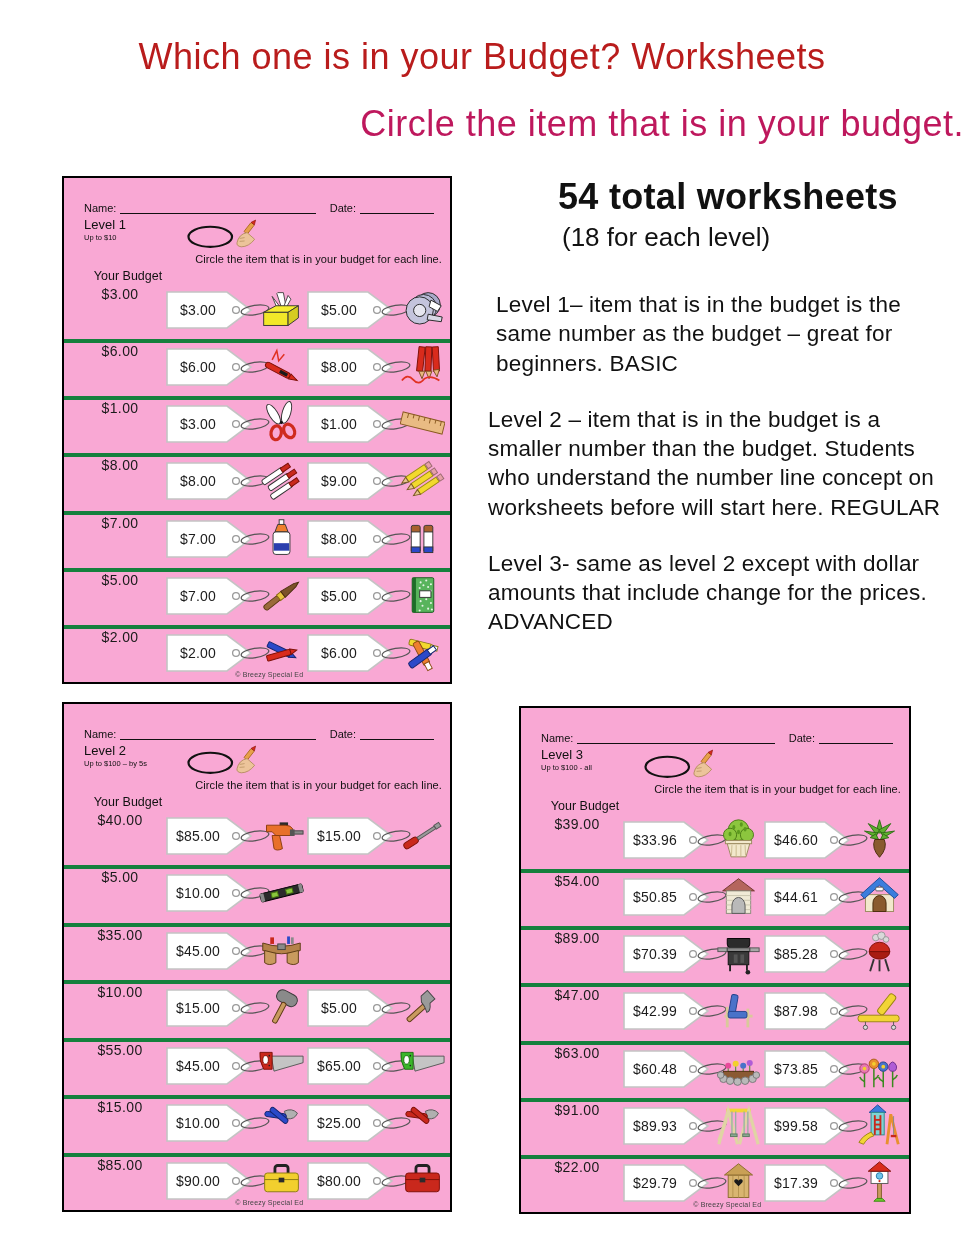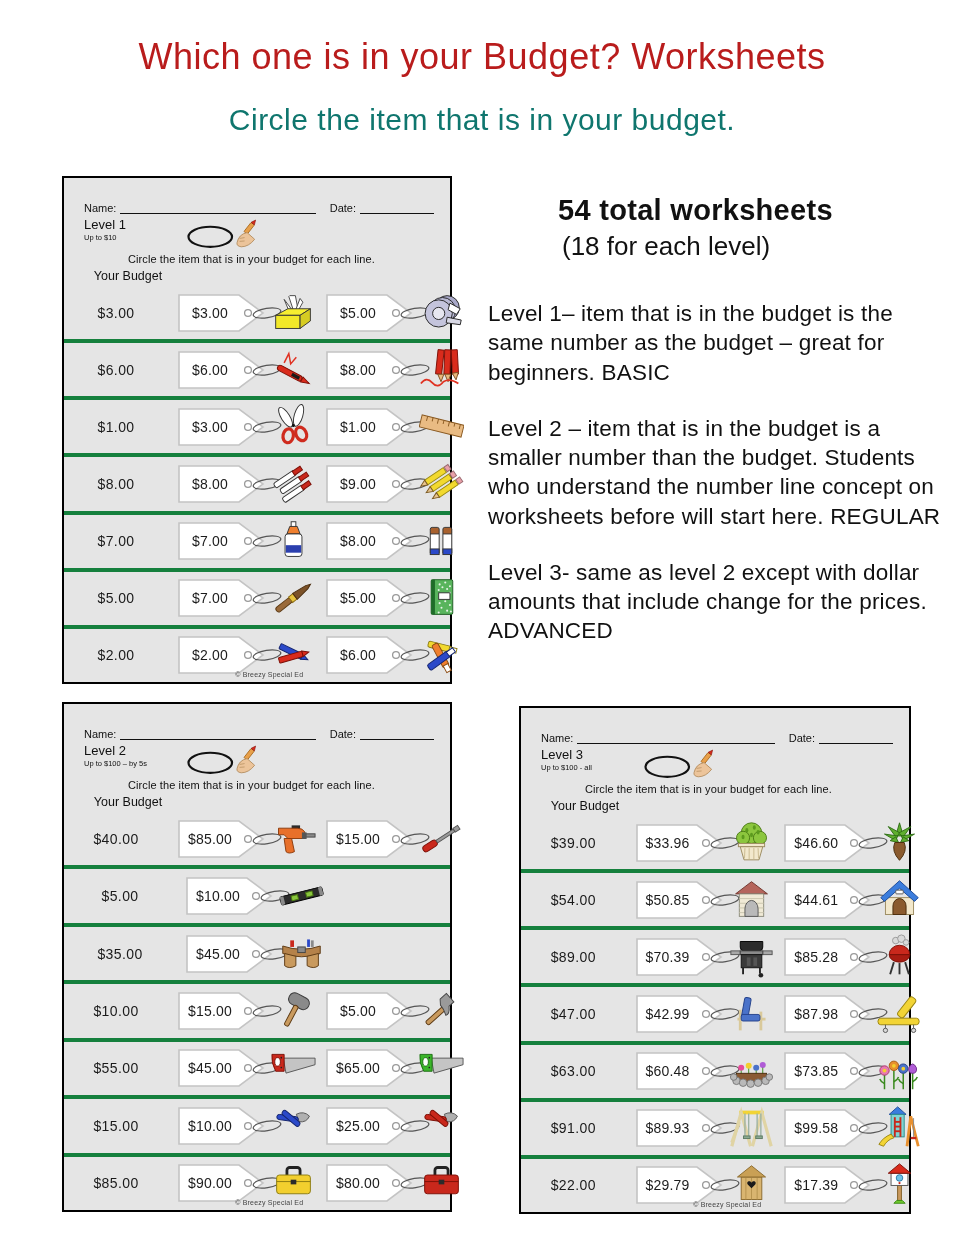--- a/index.html
+++ b/index.html
@@ -1,50 +1,50 @@
 <!DOCTYPE html>
 <html><head>
 <meta charset="utf-8">
 <style>
   html,body{margin:0;padding:0;background:#fff;}
   .page{position:relative;width:964px;height:1250px;background:#fff;overflow:hidden;
         font-family:"Liberation Sans", sans-serif;color:#111;}
   
   .title{position:absolute;top:36px;left:0;width:100%;text-align:center;
          font-size:36px;font-weight:normal;letter-spacing:0.5px;color:#b91c1c;}
-  .subtitle{position:absolute;top:103px;left:0;width:100%;text-align:center;
-            font-size:30px;letter-spacing:0.5px;color:#0f766e;}
+  .subtitle{position:absolute;top:103px;left:0;width:100%;text-align:right;
+            font-size:36px;letter-spacing:0.5px;color:#be185d;}
   
   .info{position:absolute;left:488px;top:176px;width:462px;}
-  .info .h{font-size:29px;font-weight:bold;margin:18px 0 0 70px;letter-spacing:0.3px;}
+  .info .h{font-size:36px;font-weight:bold;margin:0 0 0 70px;letter-spacing:0.3px;}
   .info .sub{font-size:26px;margin:4px 0 0 74px;}
   .info p{font-size:22.5px;line-height:1.3;margin:27px 0 0 0;letter-spacing:0.2px;}
-  .info p:first-of-type{margin-top:37px;}
+  .info p:first-of-type{margin-top:37px;margin-left:8px;}
   
   .panel{position:absolute;width:390px;height:508px;border:2.5px solid #000;
-         background:#e5e5e5;box-sizing:border-box;}
+         background:#f9a8d4;box-sizing:border-box;}
   #panel-1{left:62px;top:176px;}
   #panel-2{left:62px;top:702px;height:510px;}
   #panel-3{left:519px;top:706px;width:392px;}
   .name-row{display:flex;align-items:flex-end;margin:24px 16px 0 20px;font-size:11px;}
   .name-row .lbl{white-space:nowrap;}
   .name-row .date{margin-left:14px;}
   .uline{border-bottom:1.4px solid #111;height:11px;}
   .uline.long{flex:1;margin-left:4px;}
   .uline.short{width:74px;margin-left:4px;}
   .mid-row{position:relative;height:36px;margin-top:3px;}
   .level-block{position:absolute;left:20px;top:1px;line-height:1.1;}
   .level{font-size:13px;}
   .range{font-size:7.5px;margin-top:2px;}
   .oval{position:absolute;left:118px;top:-2px;width:90px;height:36px;}
   .oval svg{width:100%;height:100%;}
-  .instr{margin:0 8px 0 64px;text-align:left;font-size:11px;letter-spacing:0.1px;}
+  .instr{margin:0 8px 0 64px;text-align:right;font-size:11px;letter-spacing:0.1px;}
   .budget-head{margin:4px 0 0 18px;width:92px;text-align:center;font-size:12.5px;}
   .rows{position:absolute;left:0;right:0;top:108px;bottom:0;display:flex;flex-direction:column;}
-  .row{flex:1;display:flex;align-items:center;gap:20px;}
+  .row{flex:1;display:flex;align-items:flex-start;}
   .row + .row{border-top:4px solid #15803d;}
   .budget{width:84px;margin-left:14px;text-align:center;font-size:14px;letter-spacing:0.4px;color:#1a1a1a;}
   .tagitem{position:relative;width:138px;height:48px;margin-left:3px;}
   .tagsvg{position:absolute;left:0;top:1px;}
   .price{position:absolute;left:2px;top:1px;width:62px;height:46px;display:flex;
          align-items:center;justify-content:center;font-size:14px;letter-spacing:0.2px;color:#1c1c1c;}
   .icon{position:absolute;left:94px;top:1px;width:45px;height:45px;}
   .icon svg{width:100%;height:100%;}
   .copyright{position:absolute;bottom:4px;left:50%;transform:translateX(-32%);
              font-size:7px;color:#444;letter-spacing:0.2px;}

